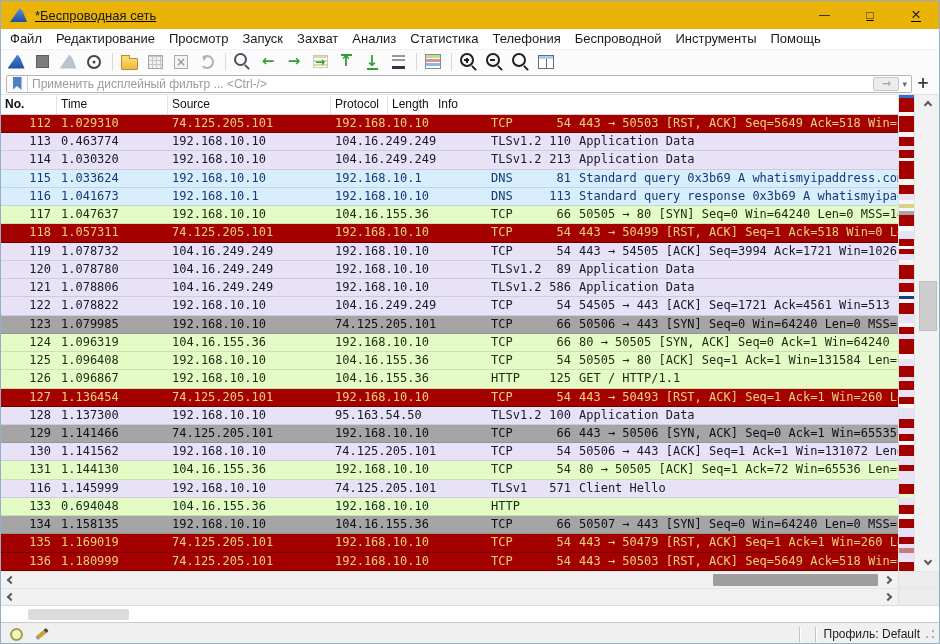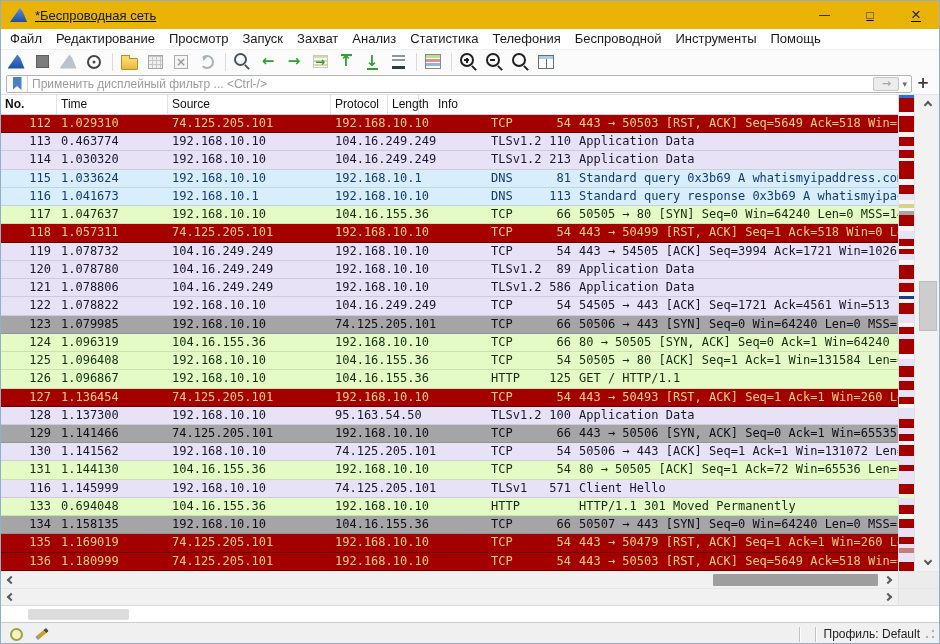--- a/index.html
+++ b/index.html
@@ -397,21 +397,20 @@
           <div class="c c-len" style="flex: 0 0 auto; width: 31px;">571</div>
           <div class="c" style="flex: 1 1 0%;">Client Hello</div>
         </div>
         <div class="prow r-grn">
           <div class="c c-no" style="flex: 0 0 auto; width: 56px;">133</div>
           <div class="c" style="flex: 0 0 auto; width: 111px;">0.694048</div>
           <div class="c" style="flex: 0 0 auto; width: 163px;">104.16.155.36</div>
           <div class="c" style="flex: 0 0 auto; width: 156px;">192.168.10.10</div>
           <div class="c" style="flex: 0 0 auto; width: 57px;">HTTP</div>
           <div class="c c-len" style="flex: 0 0 auto; width: 31px; margin-top: 40px;">701</div>
-          <div class="c" style="flex: 1 1 0%;">HTTP/1.1 301 Moved Permanently</div>
         </div>
         <div class="prow r-gry">
           <div class="c c-no" style="flex: 0 0 auto; width: 56px;">134</div>
           <div class="c" style="flex: 0 0 auto; width: 111px;">1.158135</div>
           <div class="c" style="flex: 0 0 auto; width: 163px;">192.168.10.10</div>
           <div class="c" style="flex: 0 0 auto; width: 156px;">104.16.155.36</div>
           <div class="c" style="flex: 0 0 auto; width: 57px;">TCP</div>
           <div class="c c-len" style="flex: 0 0 auto; width: 31px;">66</div>
           <div class="c" style="flex: 1 1 0%;">50507 → 443 [SYN] Seq=0 Win=64240 Len=0 MSS=1460 WS=256 SACK_PERM=1</div>
         </div>

